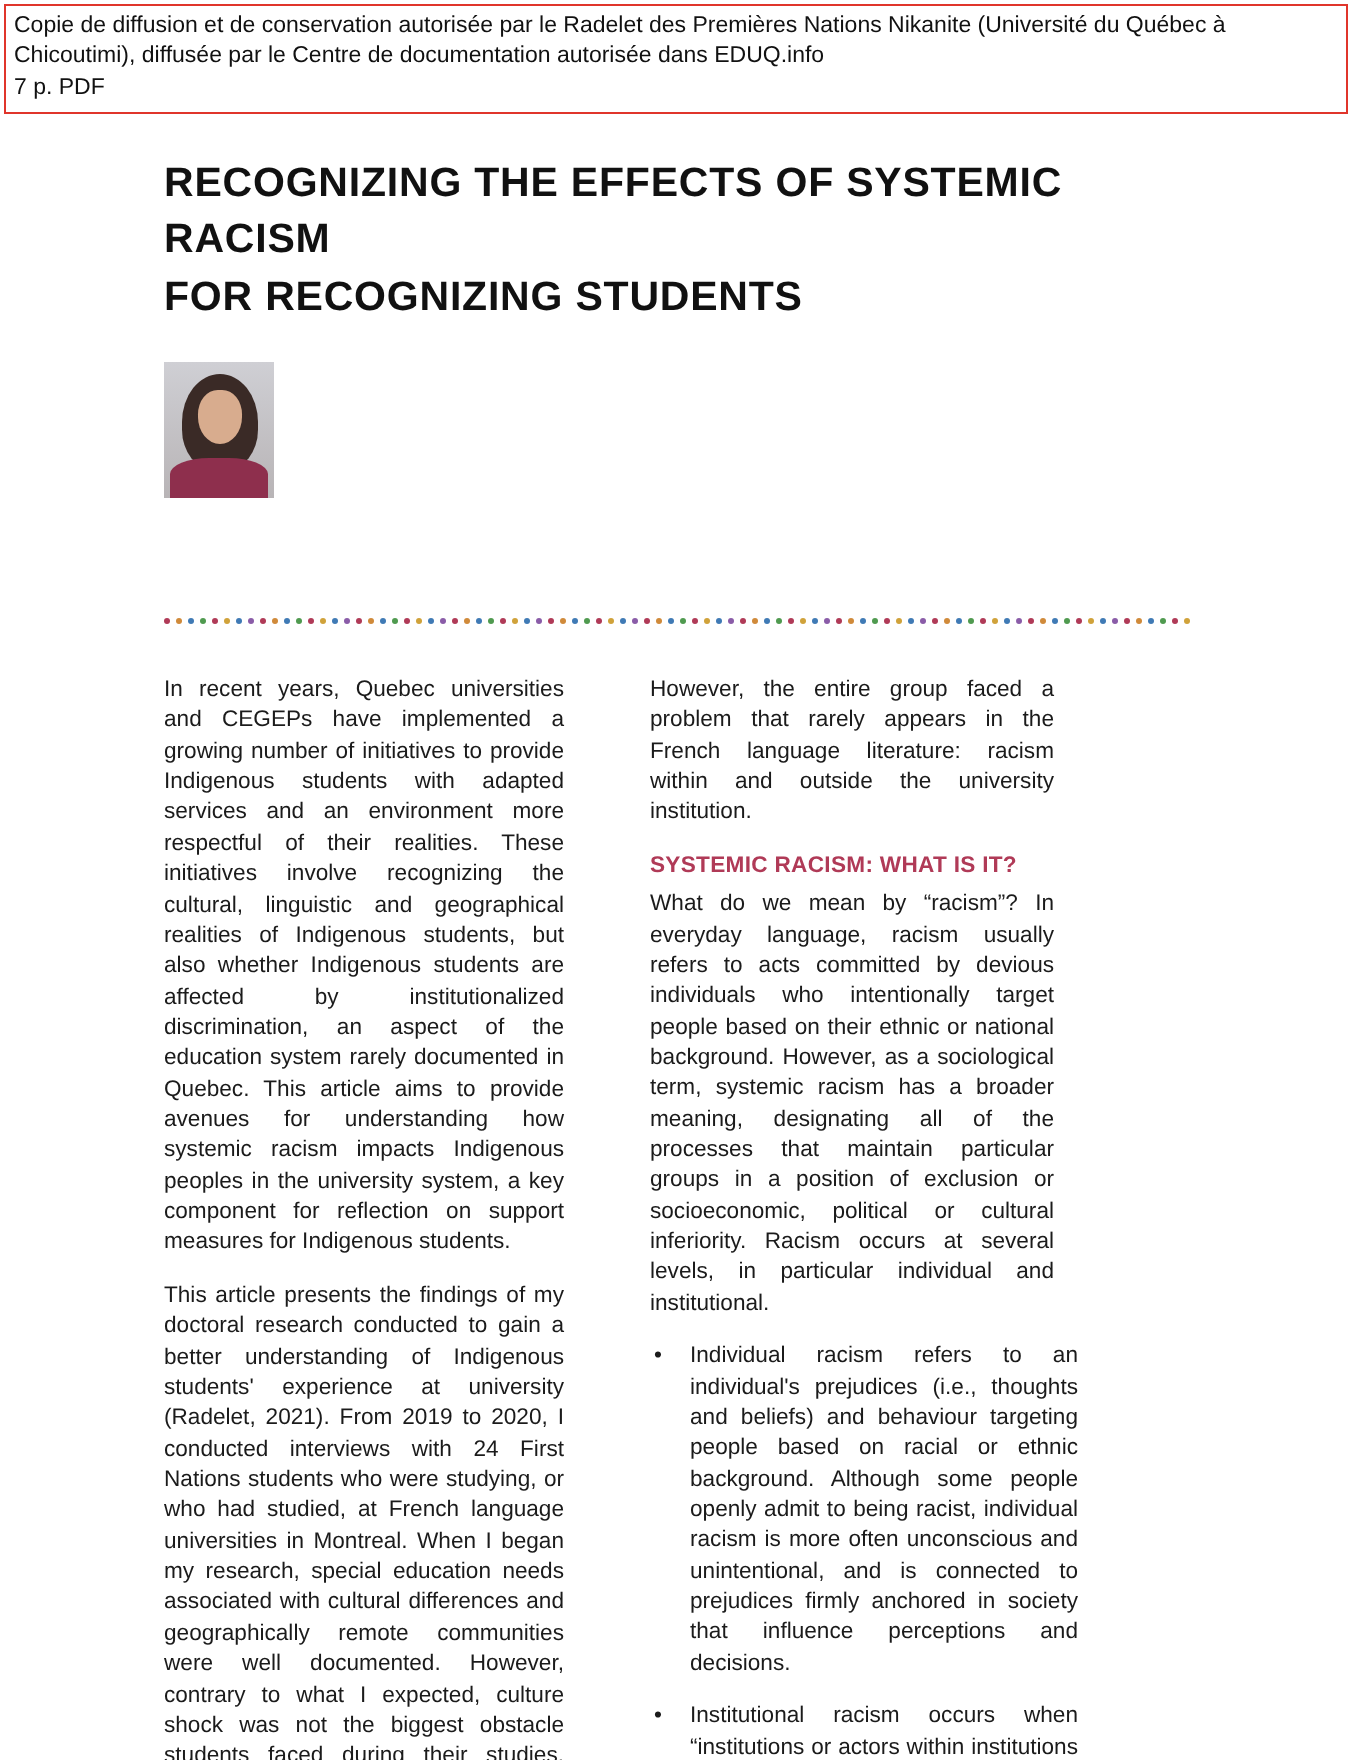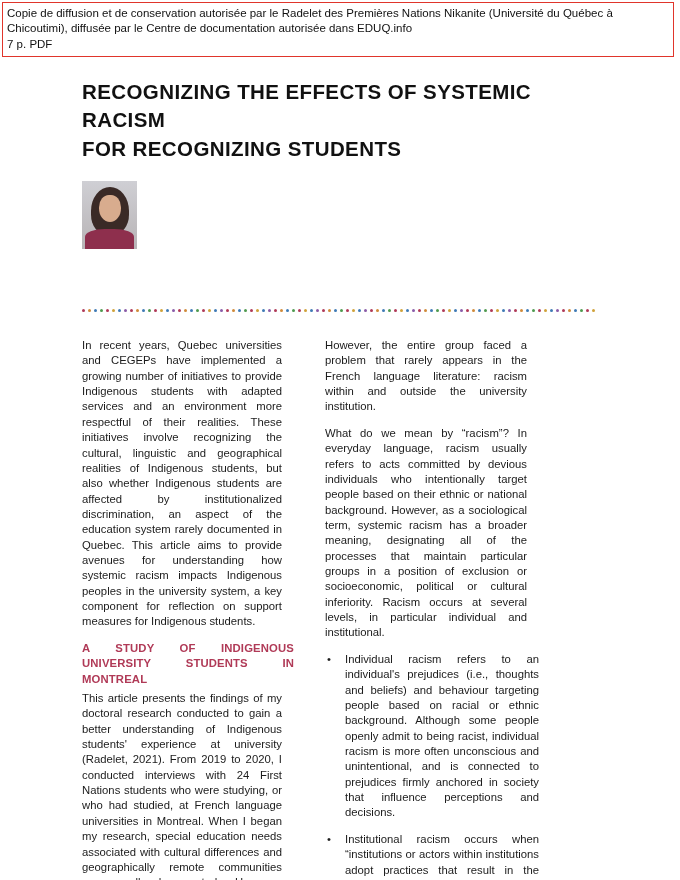--- a/index.html
+++ b/index.html
@@ -252,26 +252,26 @@
       <span style="left: 480px; background: rgb(176, 58, 87);"></span>
       <span style="left: 486px; background: rgb(208, 138, 58);"></span>
       <span style="left: 492px; background: rgb(63, 122, 181);"></span>
       <span style="left: 498px; background: rgb(79, 154, 79);"></span>
       <span style="left: 504px; background: rgb(176, 58, 87);"></span>
       <span style="left: 510px; background: rgb(208, 162, 58);"></span>
     </div>
 
   <div class="col left">
     <p class="para">In recent years, Quebec universities and CEGEPs have implemented a growing number of initiatives to provide Indigenous students with adapted services and an environment more respectful of their realities. These initiatives involve recognizing the cultural, linguistic and geographical realities of Indigenous students, but also whether Indigenous students are affected by institutionalized discrimination, an aspect of the education system rarely documented in Quebec. This article aims to provide avenues for understanding how systemic racism impacts Indigenous peoples in the university system, a key component for reflection on support measures for Indigenous students.</p>
-    <div class="head">A STUDY OF INDIGENOUS UNIVERSITY STUDENTS IN MONTREAL</div>
     <p class="para">This article presents the findings of my doctoral research conducted to gain a better understanding of Indigenous students' experience at university (Radelet, 2021). From 2019 to 2020, I conducted interviews with 24 First Nations students who were studying, or who had studied, at French language universities in Montreal. When I began my research, special education needs associated with cultural differences and geographically remote communities were well documented. However, contrary to what I expected, culture shock was not the biggest obstacle students faced during their studies. Most of the students I interviewed had grown up in a city or had completed most of their schooling in a city; their first language was French, and they confirmed that they did not have academic difficulties related to the geographical remoteness of their community.</p>
   </div>
 
   <div class="col right">
     <p class="para">However, the entire group faced a problem that rarely appears in the French language literature: racism within and outside the university institution.</p>
+    <div class="head">SYSTEMIC RACISM: WHAT IS IT?</div>
     <p class="para">What do we mean by “racism”? In everyday language, racism usually refers to acts committed by devious individuals who intentionally target people based on their ethnic or national background. However, as a sociological term, systemic racism has a broader meaning, designating all of the processes that maintain particular groups in a position of exclusion or socioeconomic, political or cultural inferiority. Racism occurs at several levels, in particular individual and institutional.</p>
     <ul class="bullets">
       <li><span class="bul">•</span><span>Individual racism refers to an individual's prejudices (i.e., thoughts and beliefs) and behaviour targeting people based on racial or ethnic background. Although some people openly admit to being racist, individual racism is more often unconscious and unintentional, and is connected to prejudices firmly anchored in society that influence perceptions and decisions.</span></li>
       <li><span class="bul">•</span><span>Institutional racism occurs when “institutions or actors within institutions adopt practices that result in the exclusion or ‘inferiorization' of certain ethnic or national groups (Pala, 2007, p. 28, free translation).</span></li>
     </ul>
 
   </div>
 
 </div>
 

